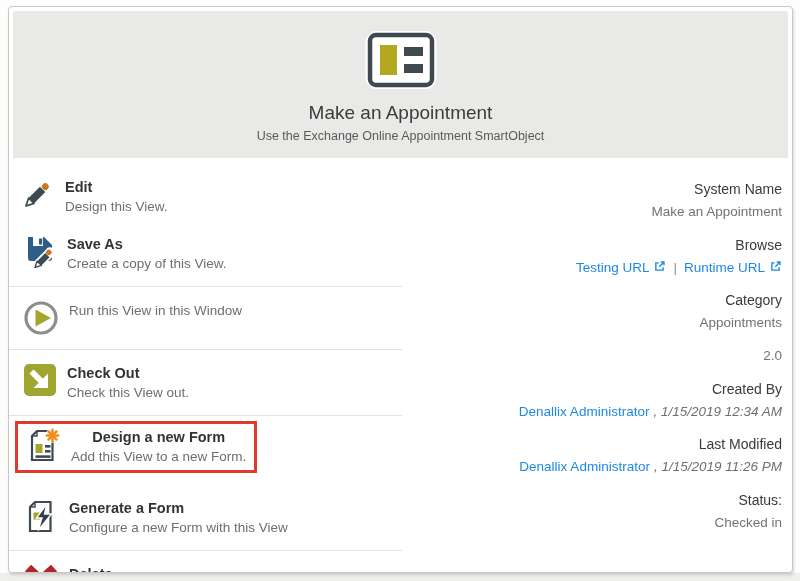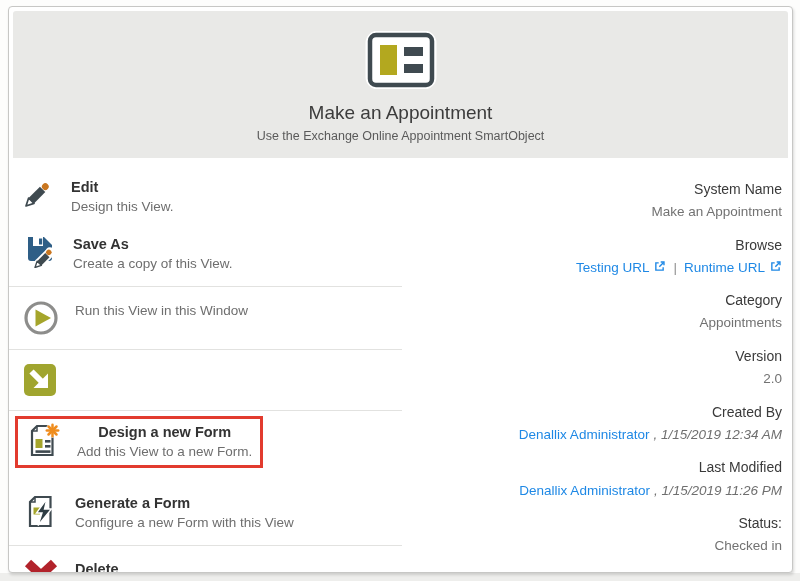--- a/index.html
+++ b/index.html
@@ -23,21 +23,21 @@
   }
   .header .big-icon{display:inline-block;line-height:0;}
   .page-title{font-size:19px;color:#3c3c3c;margin-top:9px;line-height:1.2;}
   .page-subtitle{font-size:12.5px;color:#5a5a5a;margin-top:4px;}
   
   .content{display:flex;align-items:flex-start;padding-top:10px;}
   .left-col{width:393px;flex:0 0 393px;}
   .right-col{flex:1;padding:12px 10px 0 17px;text-align:right;}
   
   .action-item{
-    display:flex;align-items:flex-start;gap:16px;
+    display:flex;align-items:flex-start;gap:10px;
     padding:9px 6px 9px 14px;cursor:pointer;
   }
   .action-item .icon{flex:0 0 auto;line-height:0;}
   .action-text{display:flex;flex-direction:column;padding-top:1px;}
   .action-title{font-size:14.5px;font-weight:700;color:#333;line-height:1.3;}
   .action-desc{font-size:13.5px;color:#6e6e6e;line-height:1.35;margin-top:1px;}
   .sep{border-top:1px solid #e2e2e0;margin:4px 0;}
   .action-item.highlighted{
     border:3px solid #e23b2e;
     margin:5px 0 16px 6px;
@@ -136,20 +136,24 @@
       <div class="sep"></div>
 
       <div class="action-item">
         <span class="icon">
           <svg width="34" height="34" viewBox="0 0 34 34">
             <rect x="1" y="1" width="32" height="32" rx="5" fill="#a0a52f"></rect>
             <path d="M8.5 8.5 L18.5 18.5" stroke="#fff" stroke-width="6"></path>
             <path d="M25 10.5 L25 25 L10.5 25 Z" fill="#fff"></path>
           </svg>
         </span>
+        <span class="action-text">
+          <span class="action-title">Check Out</span>
+          <span class="action-desc">Check this View out.</span>
+        </span>
       </div>
 
       <div class="sep"></div>
 
       <div class="action-item highlighted">
         <span class="icon">
           <svg width="36" height="36" viewBox="0 0 36 36">
             <path d="M12 4 H27.5 V33 H7 V9 Z" fill="#fff" stroke="#3f4a50" stroke-width="2.2"></path>
             <path d="M12 4 V9 H7" fill="none" stroke="#3f4a50" stroke-width="1.5"></path>
             <rect x="10.5" y="17" width="7" height="9" fill="#a5a52b"></rect>
@@ -224,21 +228,20 @@
                 </svg></span></a>
         </div>
       </div>
 
       <div class="detail-row">
         <div class="detail-label">Category</div>
         <div class="detail-value">Appointments</div>
       </div>
 
       <div class="detail-row">
-        <div class="detail-label">Version</div>
         <div class="detail-value">2.0</div>
       </div>
 
       <div class="detail-row">
         <div class="detail-label">Created By</div>
         <div class="detail-value"><a>Denallix Administrator</a><span class="timestamp">, 1/15/2019 12:34 AM</span></div>
       </div>
 
       <div class="detail-row">
         <div class="detail-label">Last Modified</div>

